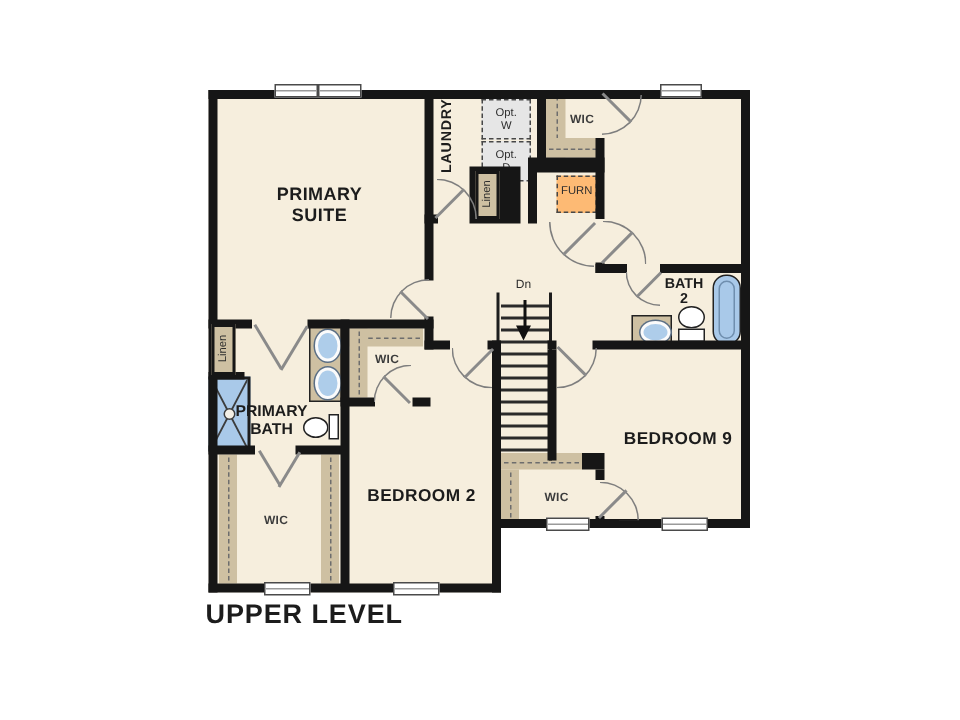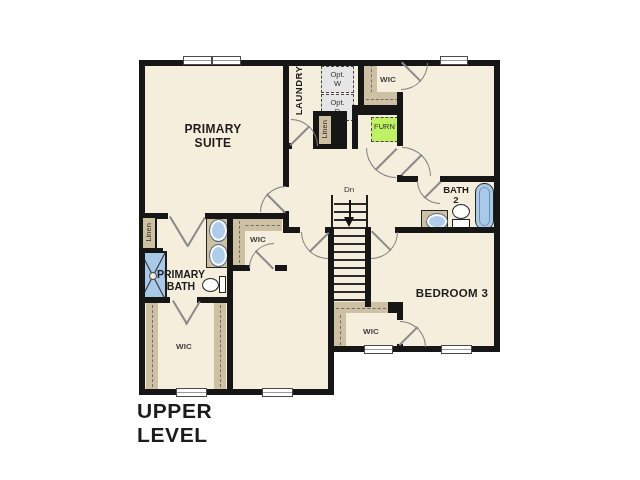--- a/index.html
+++ b/index.html
@@ -23,24 +23,24 @@
   .rail { position:absolute; width:2px; background:#1d1d1d; z-index:2; }
   .lbl { position:absolute; font-weight:bold; color:#1c1c1c; text-align:center; white-space:pre-line;
          line-height:1.15; z-index:5; }
   .lbl-room  { font-size:11.5px; letter-spacing:.3px; }
   .lbl-suite { font-size:12px; letter-spacing:.3px; }
   .lbl-bath  { font-size:10.5px; }
   .lbl-bath2 { font-size:9.5px; line-height:1.1; }
   .lbl-small { font-size:8px; font-weight:bold; color:#3c3c3c; letter-spacing:.2px; }
   .lbl-tiny  { font-size:7.5px; font-weight:normal; color:#2e2e2e; }
   .lbl-vert  { transform:rotate(-90deg); }
-  .lbl-title { font-size:21px; letter-spacing:.6px; text-align:left; }
+  .lbl-title { font-size:18px; letter-spacing:.6px; text-align:left; }
   .opt { position:absolute; background:#e6e6e6; border:1.6px dashed #474747; z-index:2; box-sizing:border-box;
          display:flex; align-items:center; justify-content:center; }
-  .furn { position:absolute; background:#bef264; border:1.6px dashed #474747; z-index:2; box-sizing:border-box;
+  .furn { position:absolute; background:#fdba74; border:1.6px dashed #474747; z-index:2; box-sizing:border-box;
           display:flex; align-items:flex-start; justify-content:center; }
   .fix { position:absolute; background:#ffffff; border:1.5px solid #222; z-index:2; box-sizing:border-box; }
   .oval { border-radius:50%; }
   .sink { position:absolute; border-radius:50%; background:#aecdea; border:2px solid #fbfbfb;
           box-shadow:0 0 0 1px #5b6f85; z-index:3; }
   .tub { position:absolute; background:#a9c9e9; border:1.5px solid #222; border-radius:9px; z-index:2; box-sizing:border-box; }
   .tub-inner { position:absolute; left:3px; top:3px; right:3px; bottom:3px; border:1px solid #6f8eae; border-radius:6px; }
   .shower { position:absolute; background:#a9c9e9; border:2px solid #1d1d1d; z-index:2; box-sizing:border-box; }
   .arrow-line { position:absolute; width:1.6px; background:#111; z-index:2; }
   .arrow-head { position:absolute; width:0; height:0; border-left:5px solid transparent;
@@ -206,21 +206,22 @@
   <div class="leaf" style="left:291px; top:146px; height:27px; transform:rotate(-135deg);"></div>
 
   <div class="arc arc-bl" style="left:366px; top:148px; width:30px; height:30px;"></div>
   <div class="leaf" style="left:396px; top:148px; height:30px; transform:rotate(45deg);"></div>
 
   <div class="lbl lbl-suite" style="left:153px; top:123px; width:120px;">PRIMARY
 SUITE</div>
   <div class="lbl" style="left:264px; top:85px; width:70px; font-size:9.5px; letter-spacing:.5px; transform:rotate(-90deg);">LAUNDRY</div>
   <div class="lbl lbl-bath2" style="left:436px; top:185px; width:40px;">BATH
 2</div>
-  <div class="lbl lbl-room" style="left:402px; top:287px; width:100px;">BEDROOM 3</div>
+  <div class="lbl lbl-room" style="left:402px; top:287px; width:100px;">BEDROOM 9</div>
+  <div class="lbl lbl-room" style="left:231px; top:325px; width:100px;">BEDROOM 2</div>
   <div class="lbl lbl-bath" style="left:146px; top:268px; width:70px;">PRIMARY
 BATH</div>
   <div class="lbl lbl-small" style="left:374px; top:75px; width:28px;">WIC</div>
   <div class="lbl lbl-small" style="left:244px; top:235px; width:28px;">WIC</div>
   <div class="lbl lbl-small" style="left:170px; top:342px; width:28px;">WIC</div>
   <div class="lbl lbl-small" style="left:357px; top:327px; width:28px;">WIC</div>
   <div class="lbl lbl-tiny lbl-vert" style="left:133px; top:228px; width:32px;">Linen</div>
   <div class="lbl lbl-tiny lbl-vert" style="left:309px; top:125px; width:32px;">Linen</div>
   <div class="lbl lbl-tiny" style="left:339px; top:185px; width:20px; font-size:8px;">Dn</div>
   <div class="lbl lbl-title" style="left:137px; top:399px; width:140px;">UPPER LEVEL</div>

